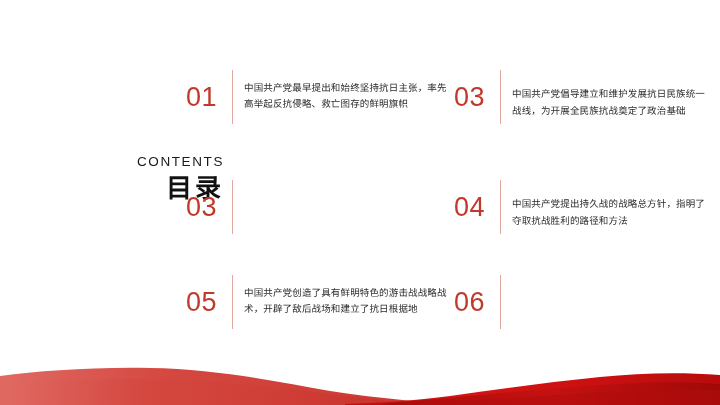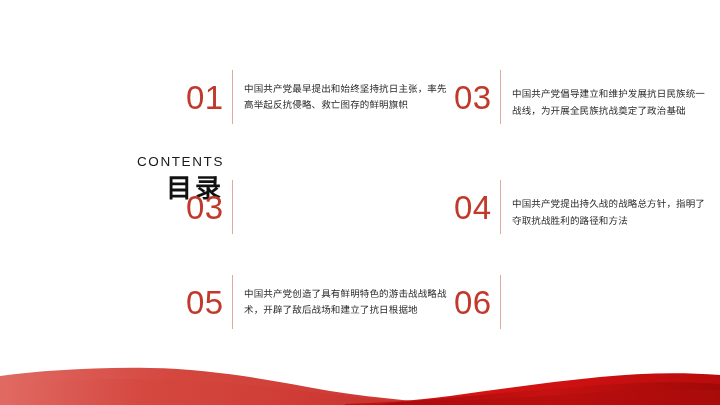--- a/index.html
+++ b/index.html
@@ -72,21 +72,21 @@
     top: 0;
     display: flex;
     align-items: center;
     height: 62px;
   }
   .item-left  { left: 0px;   width: 268px; }
   .item-right { left: 268px; width: 258px; }
 
   .item-num {
     font-family: "Liberation Sans", "DejaVu Sans", sans-serif;
-    font-size: 33px;
+    font-size: 27px;
     font-weight: 400;
     color: #C0392B;
     letter-spacing: 0.5px;
     line-height: 1;
     width: 46px;
     flex: 0 0 46px;
     text-align: left;
     position: relative;
     z-index: 1;
   }
@@ -102,21 +102,21 @@
   .item-text {
     font-family: "DejaVu Sans", "Liberation Sans", sans-serif;
     font-size: 9.5px;
     line-height: 1.72;
     color: #2b2b2b;
     letter-spacing: 0.15px;
     flex: 1 1 auto;
     position: relative;
     z-index: 2;
   }
-  .item-left .item-text { width: 196px; }
+  .item-left .item-text { width: 196px; font-family: Liberation Mono, monospace; }
   .item-right .item-text { width: 196px; margin-top: 11px; }
 
   
   .waves {
     position: absolute;
     left: 0;
     bottom: 0;
     width: 720px;
     height: 60px;
     pointer-events: none;

